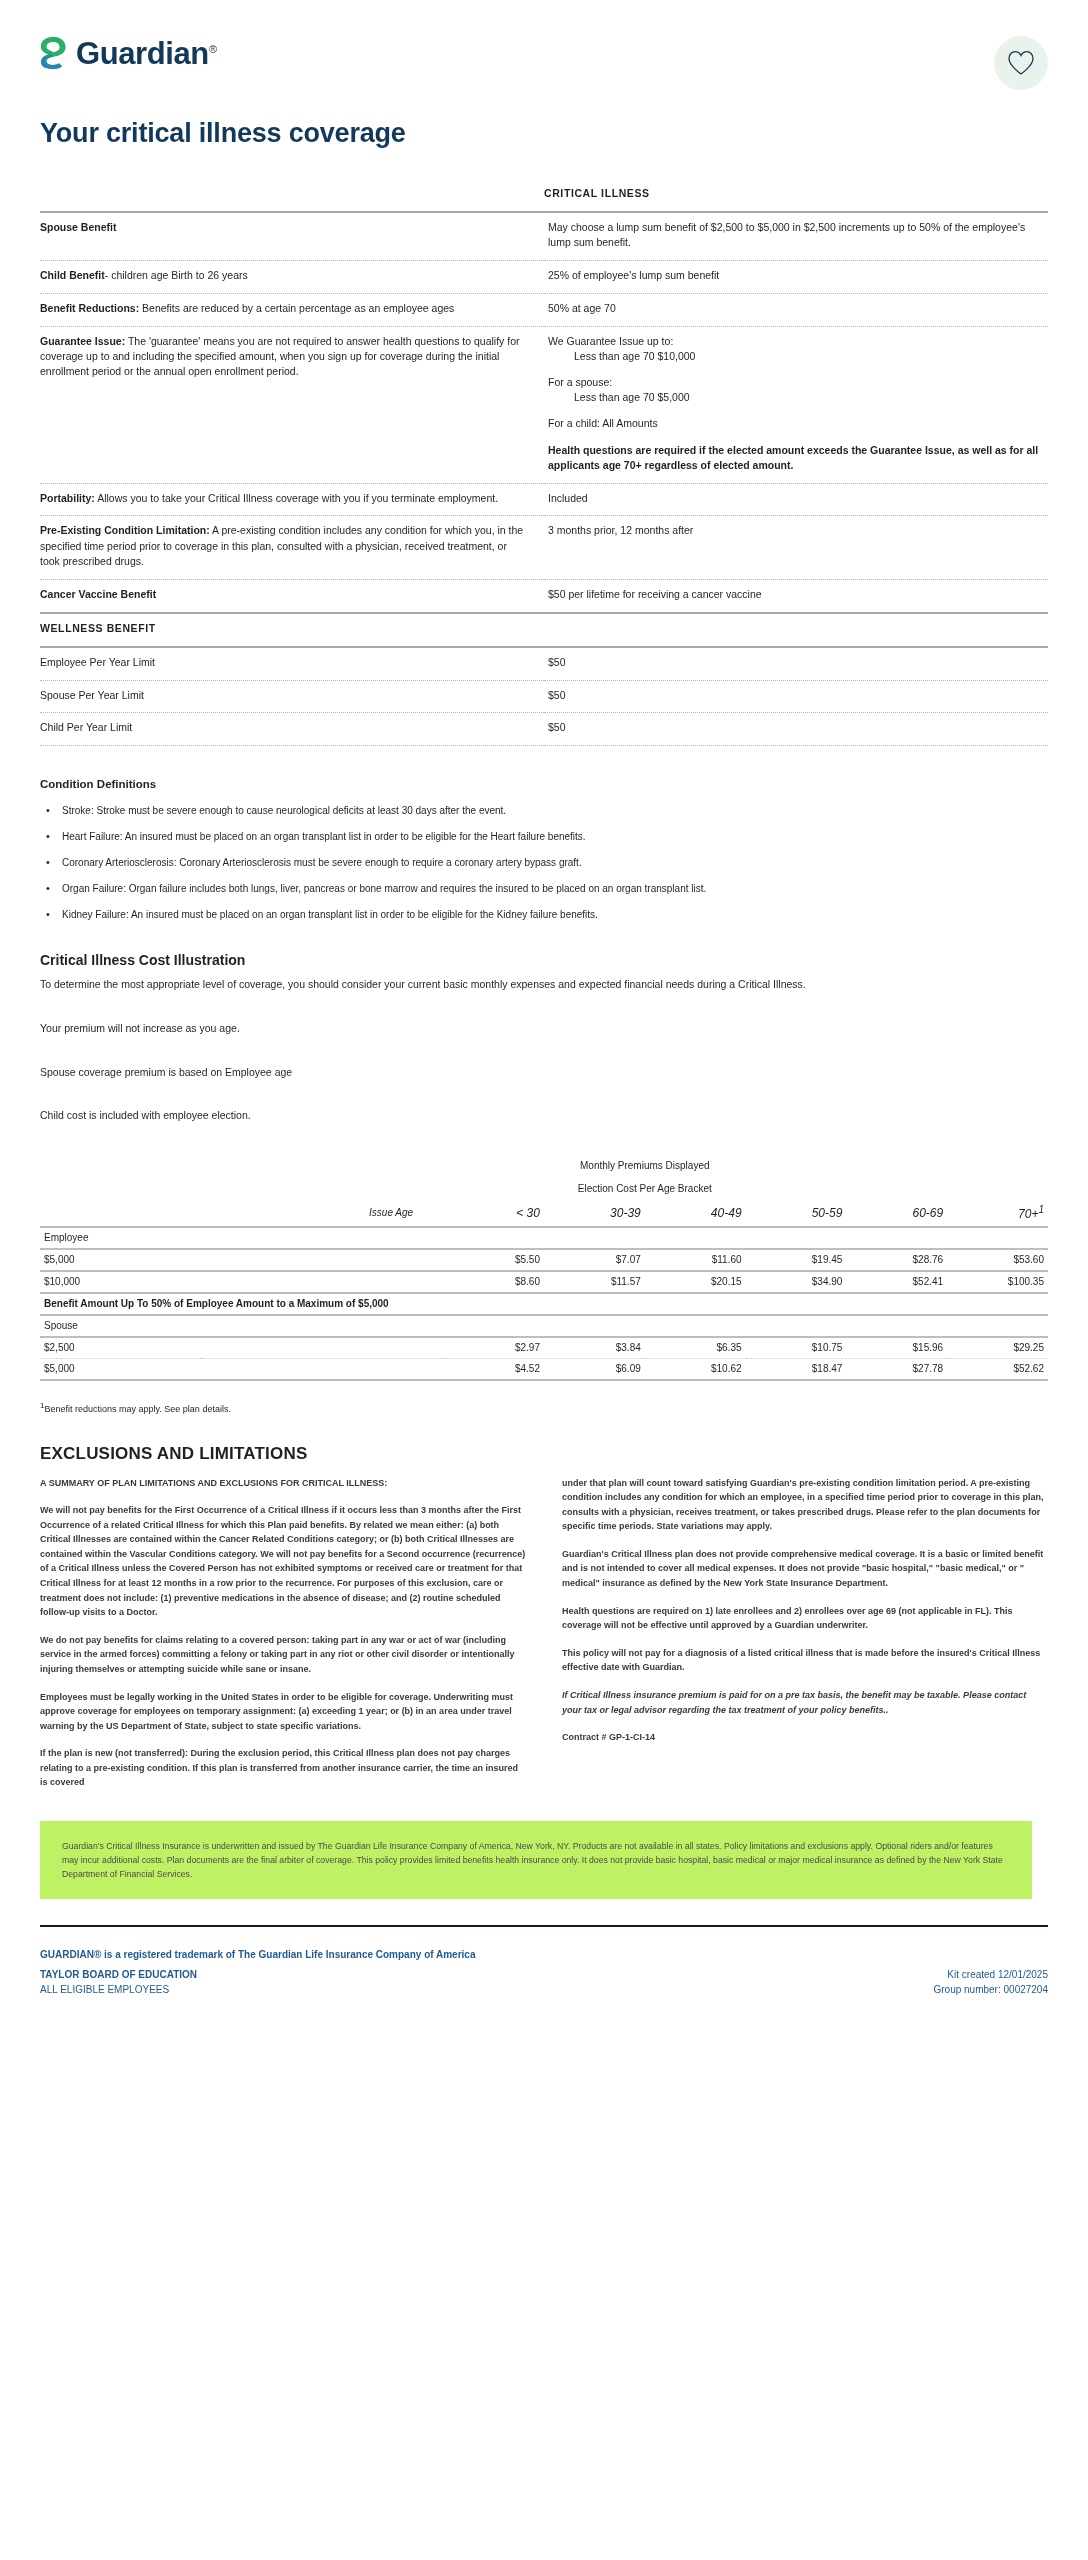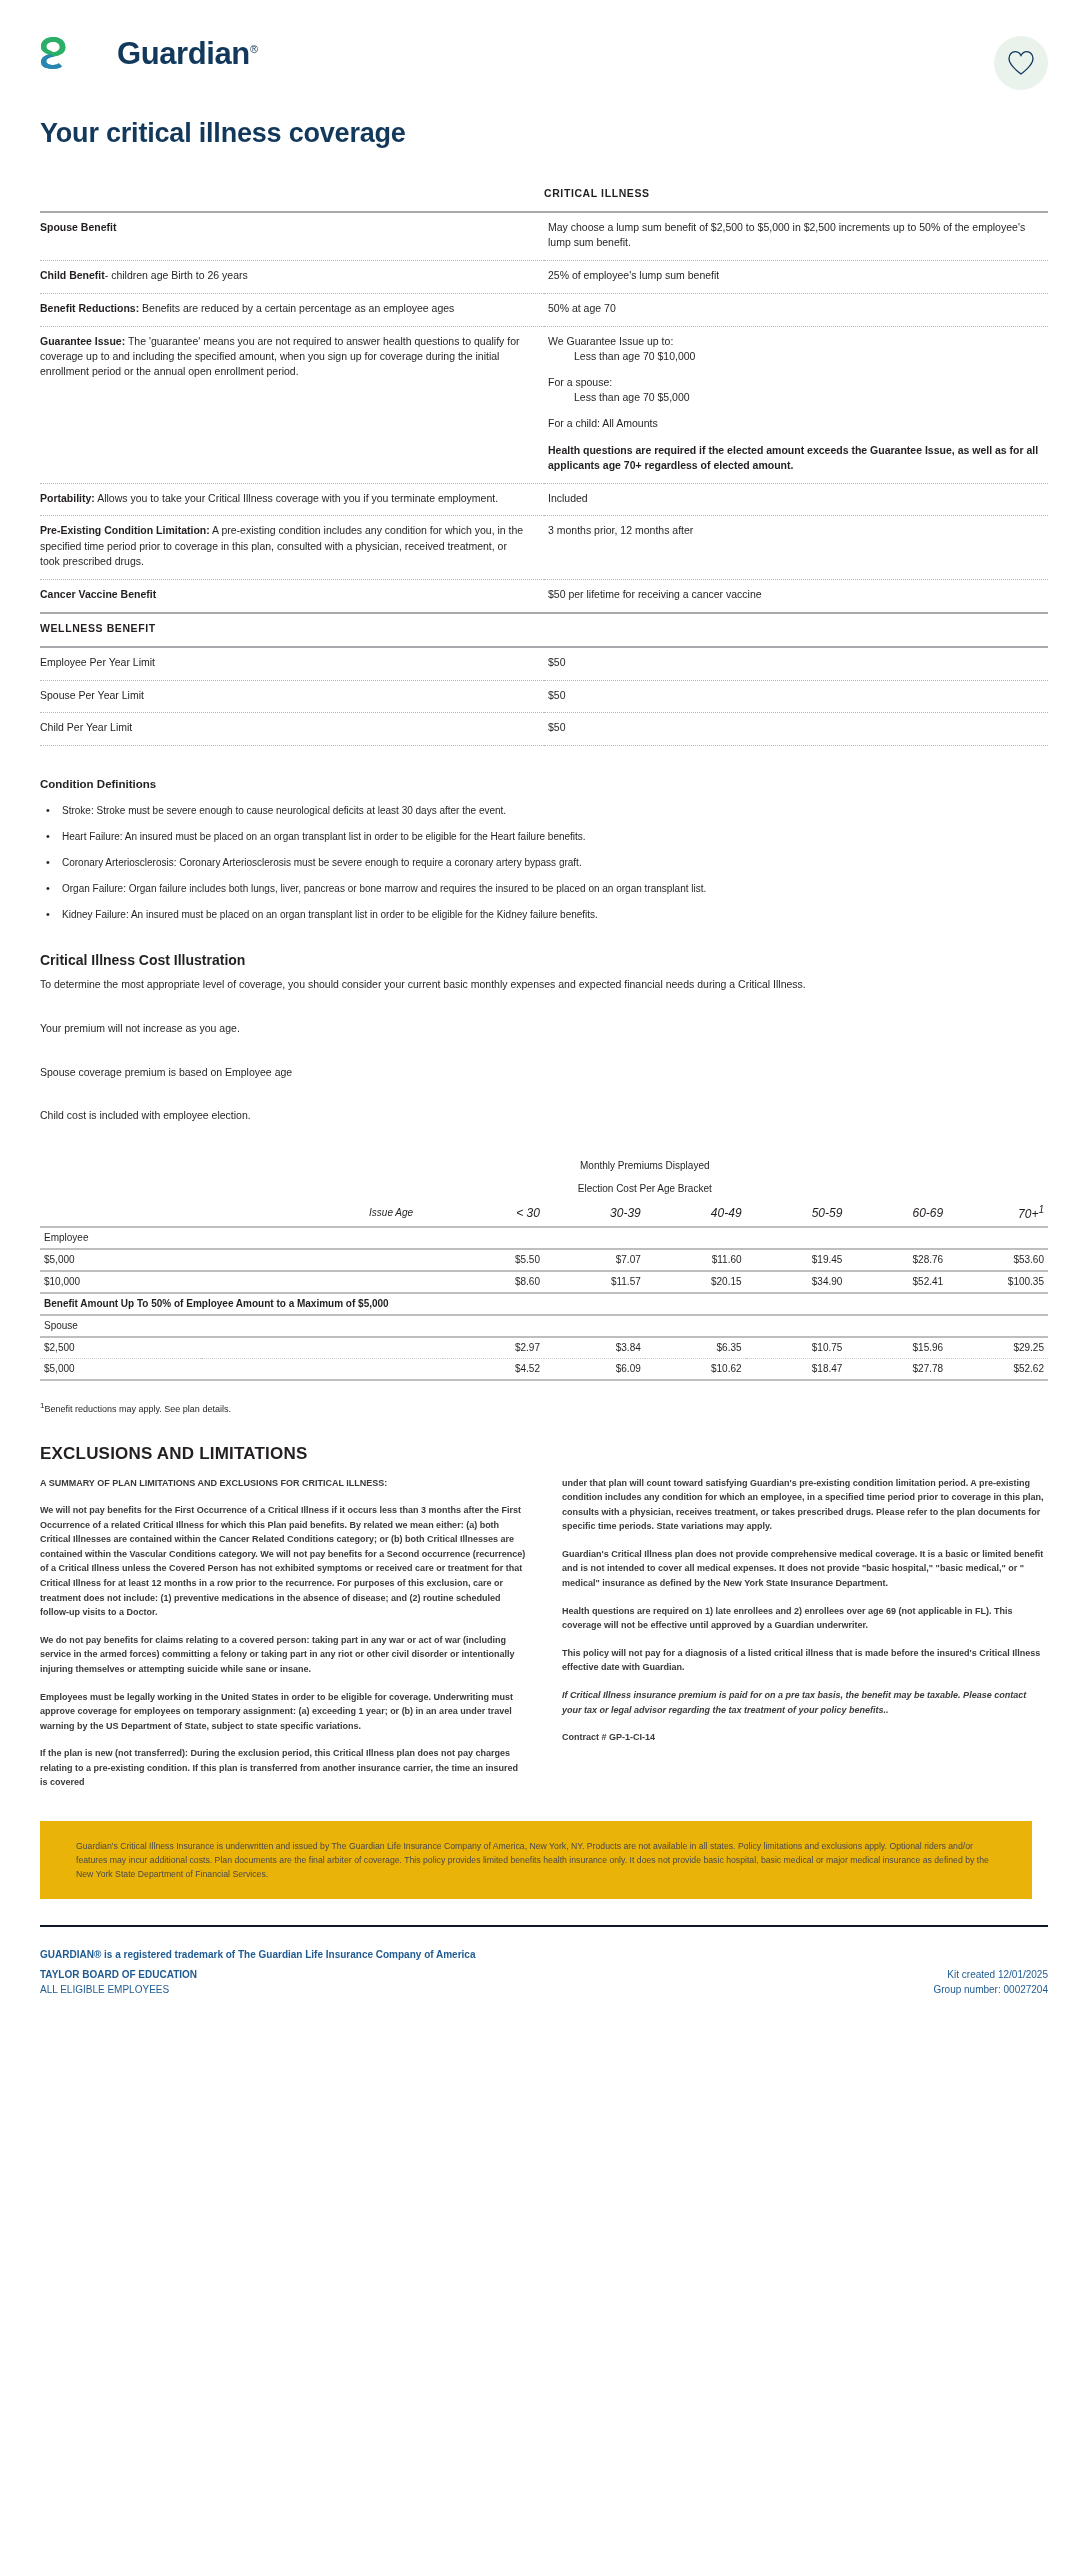--- a/index.html
+++ b/index.html
@@ -13,21 +13,21 @@
     overflow:hidden;
   }
   .page { padding: 0 40px; position:relative; width:1088px; }
 
   
   .masthead { display:flex; align-items:flex-start; justify-content:space-between;
               padding-top:36px; }
   .logo-wrap { display:flex; align-items:center; gap:9px; }
   .logo-mark { width:27px; height:34px; flex:0 0 auto; }
   .logo-word { font-size:31px; font-weight:bold; color:#12395b;
-               letter-spacing:-0.4px; line-height:1;margin-left:41px; }
+               letter-spacing:-0.4px; line-height:1; }
   .logo-word sup { font-size:11px; vertical-align:super; font-weight:normal;}
   .heart-badge { width:54px; height:54px; border-radius:50%; background:#e9f3ec;
                  display:flex; align-items:center; justify-content:center; }
 
   h1.title { font-size:27px; color:#12395b; font-weight:bold; margin:28px 0 0 0;
              letter-spacing:-0.2px; }
 
   
   .btable { width:100%; margin-top:30px; border-collapse:collapse; }
   .btable td { vertical-align:top; padding:7px 0 9px 0; font-size:10.5px; line-height:1.45; }
@@ -76,21 +76,21 @@
   
   .excl { margin-top:30px; }
   .excl h2 { font-size:17px; font-weight:bold; letter-spacing:0.2px; margin:0 0 12px 0;
              color:#231f20; }
   .excl-cols { display:flex; gap:36px;font-weight:bold; }
   .excl-cols > div { width:50%; }
   .excl p { font-size:9px; line-height:1.62; margin:0 0 13px 0; color:#3a3a3c; }
   .excl p.ital { font-style:italic; }
 
   
-  .greenbox { margin:18px 16px 0 0; background:#eab308; padding:18px 36px; }
+  .greenbox { margin:18px 16px 0 0; background:#bef264; padding:18px 22px; }
   .greenbox p { font-size:8.7px; line-height:1.62; margin:0; color:#4a4a4c; }
 
   
   .footer { margin-top:26px; border-top:2px solid #0f172a; padding-top:22px; }
   .footer .tm { font-size:10px; font-weight:bold; color:#1f5b93; margin-bottom:9px; }
   .frow { display:flex; justify-content:space-between; font-size:10px; color:#1f5b93; }
   .frow .l b { font-weight:bold; display:block; margin-bottom:4px; }
   .frow .l span { display:block; }
   .frow .r span { display:block; text-align:right; margin-bottom:4px; }
 </style>

